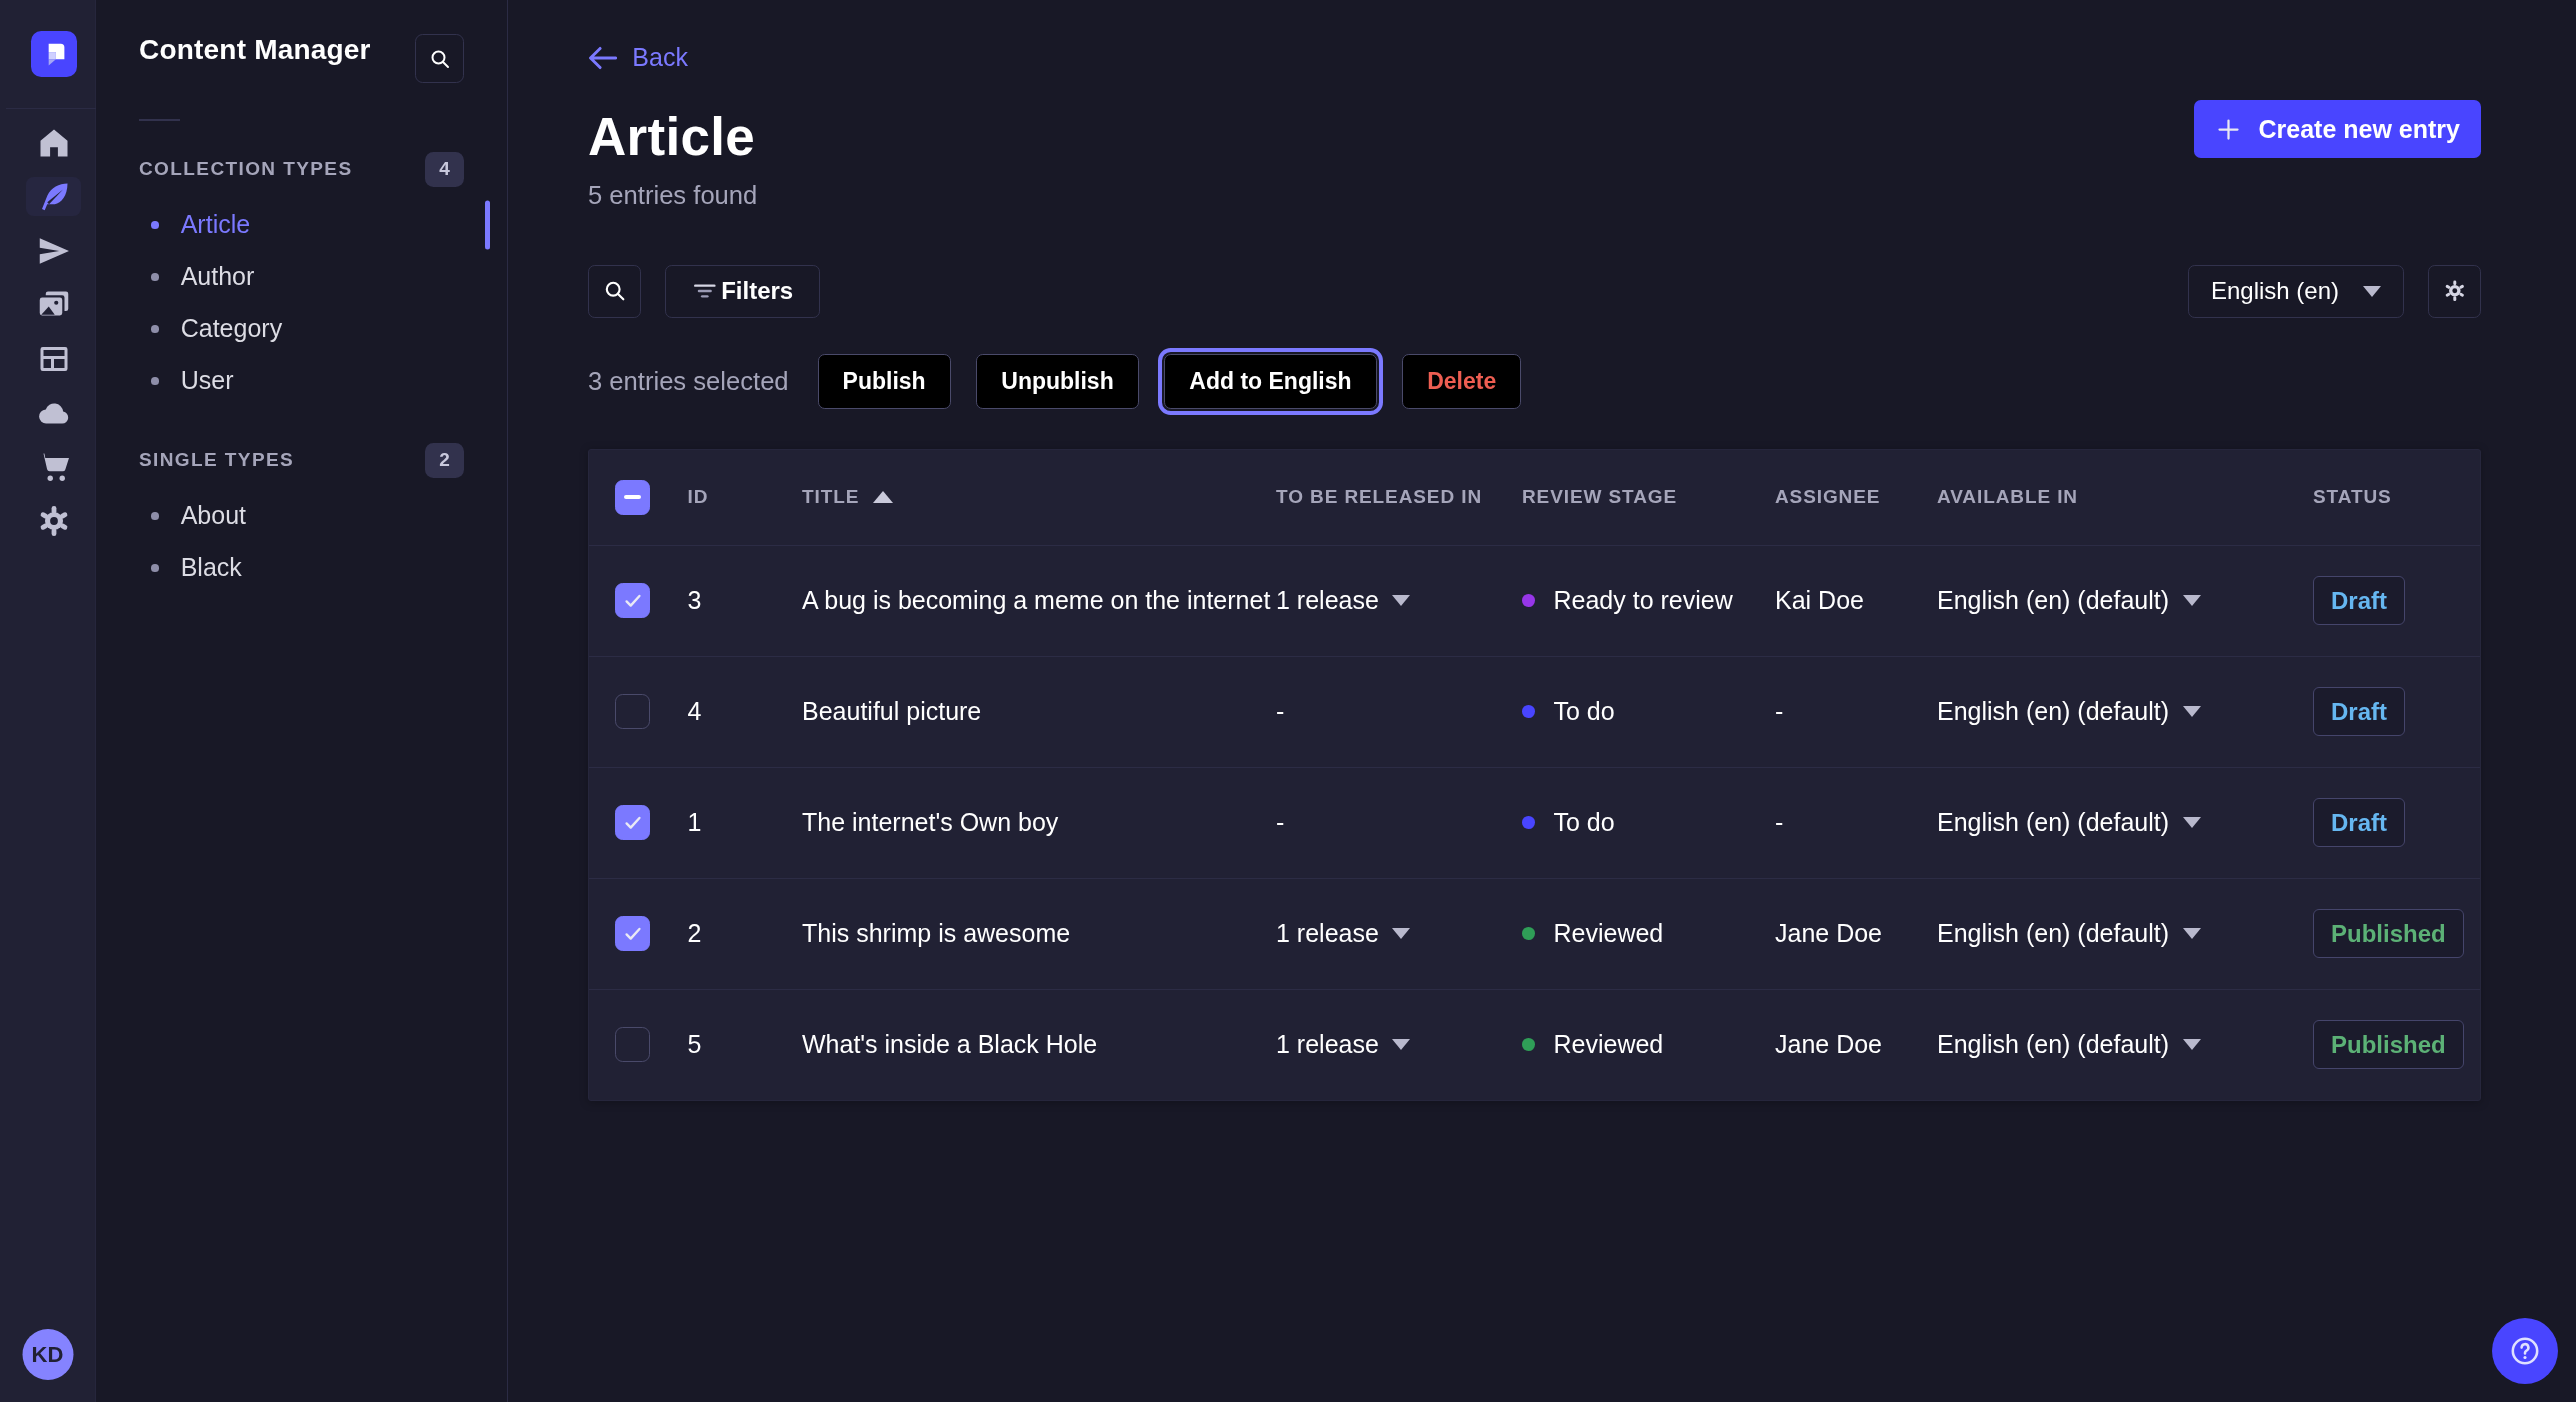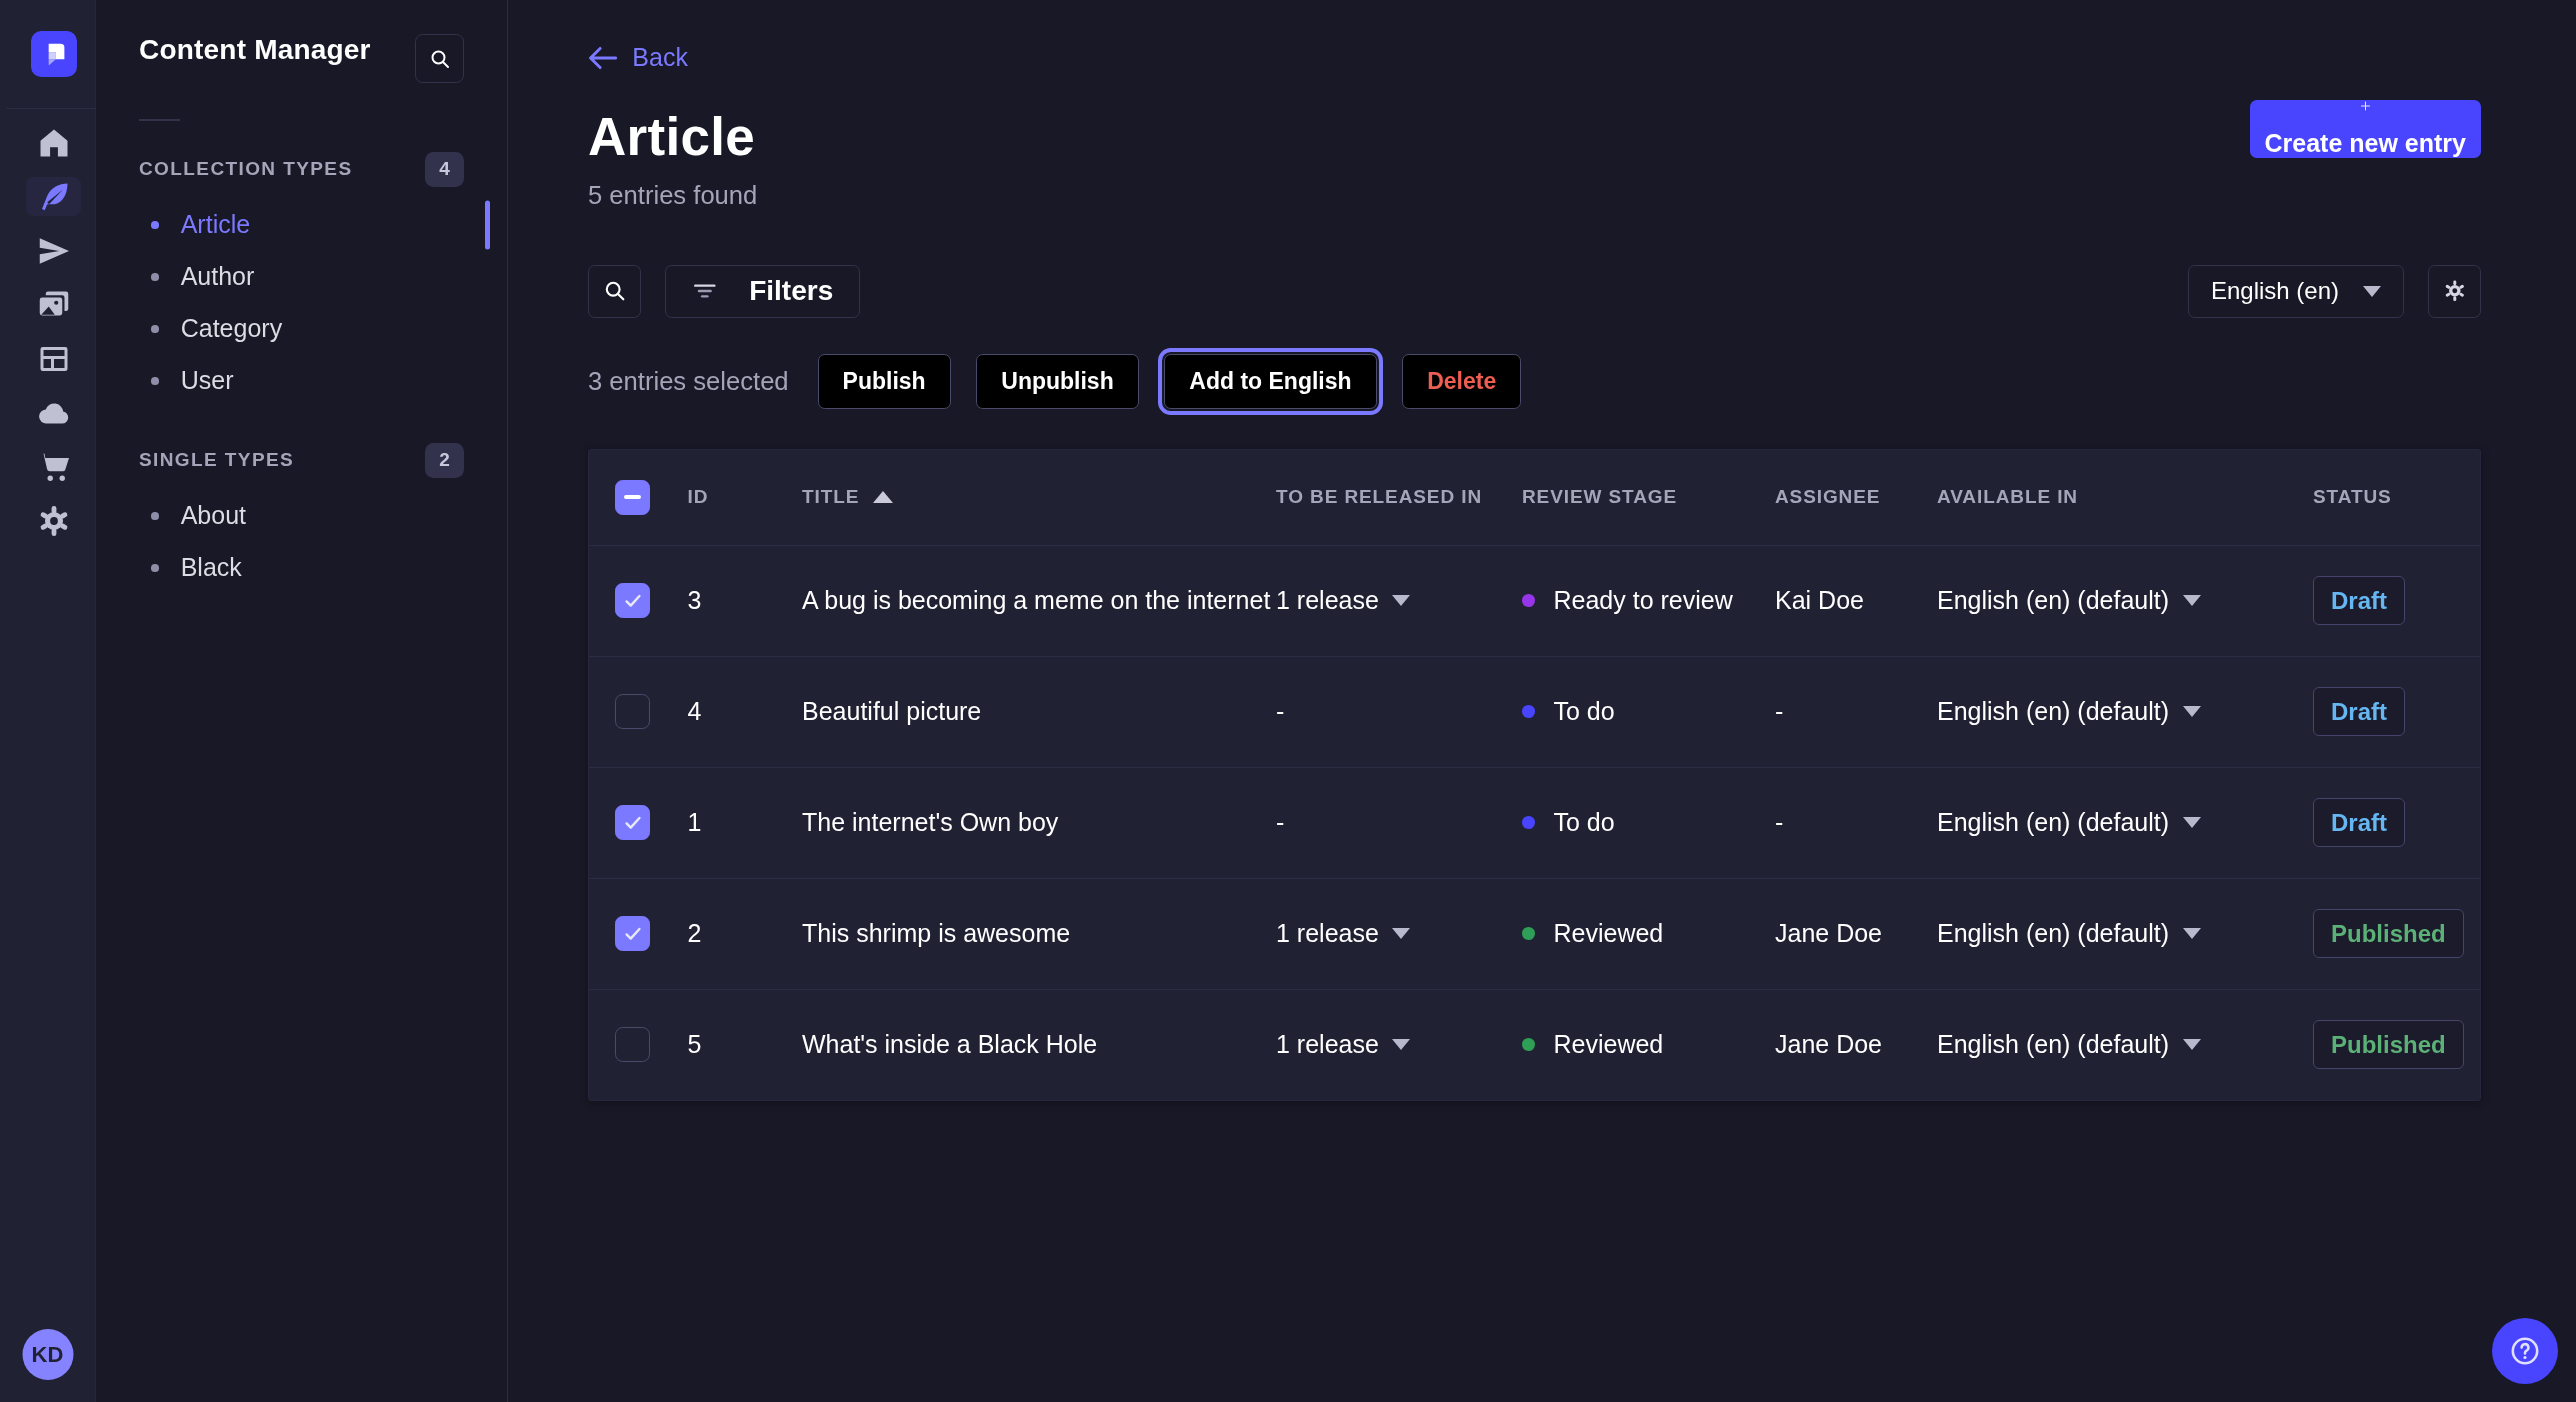--- a/index.html
+++ b/index.html
@@ -73,36 +73,35 @@
     position:absolute; right:-25.6px; top:50%; transform:translateY(-50%);
     width:5.1px; height:49px; border-radius:2.6px; background:#7b79ff;
   }
   
   .main { position:absolute; left:510px; top:0; right:0; bottom:0; padding:0 95px 0 78px; }
   .back-row { margin-top:43px; display:flex; align-items:center; gap:15.3px; cursor:pointer; width:fit-content; }
   .back-row .back-label { color:#7b79ff; font-size:25px; }
   .page-title { margin-top:34px; font-size:53px; font-weight:700; letter-spacing:0.3px; }
   .page-subtitle { margin-top:13.6px; font-size:25.6px; color:#a5a5ba; }
   .create-btn {
-    position:absolute; top:100px; right:95px; height:58px; padding:0 15px;
+    position:absolute; top:100px; right:95px; height:58px; padding:0 21px;
     background:#4945ff; border:none; border-radius:6.8px; cursor:pointer;
     display:flex; align-items:center; gap:17px; color:#fff; font-size:25px; font-weight:600;
     font-family:inherit;
-    flex-direction:column;
   }
   
   .toolbar { margin-top:55px; display:flex; align-items:center; }
   .icon-btn {
     width:53px; height:53px; border-radius:6.8px; border:1.7px solid #32324d; background:transparent;
     display:flex; align-items:center; justify-content:center; cursor:pointer;
   }
   .filters-btn {
     margin-left:24px; height:53px; padding:0 25.6px; border-radius:6.8px; border:1.7px solid #32324d;
-    background:transparent; display:flex; align-items:center; gap:32px; cursor:pointer;
-    color:#fff; font-size:28px; font-weight:600; font-family:inherit;
+    background:transparent; display:flex; align-items:center; gap:4px; cursor:pointer;
+    color:#fff; font-size:24px; font-weight:600; font-family:inherit;
   }
   .toolbar-right { margin-left:auto; display:flex; align-items:center; gap:24px; }
   .locale-select {
     height:53px; padding:0 22px; border-radius:6.8px; border:1.7px solid #32324d;
     display:flex; align-items:center; gap:24px; cursor:pointer; font-size:24px; color:#fff;
   }
   .caret-down { width:0; height:0; border-left:9.4px solid transparent; border-right:9.4px solid transparent; border-top:11px solid #b9b9cd; }
   .sort-up { width:0; height:0; border-left:10.2px solid transparent; border-right:10.2px solid transparent; border-bottom:12px solid #c9c9da; }
   
   .selection-row { margin-top:36px; display:flex; align-items:center; height:56px; }

